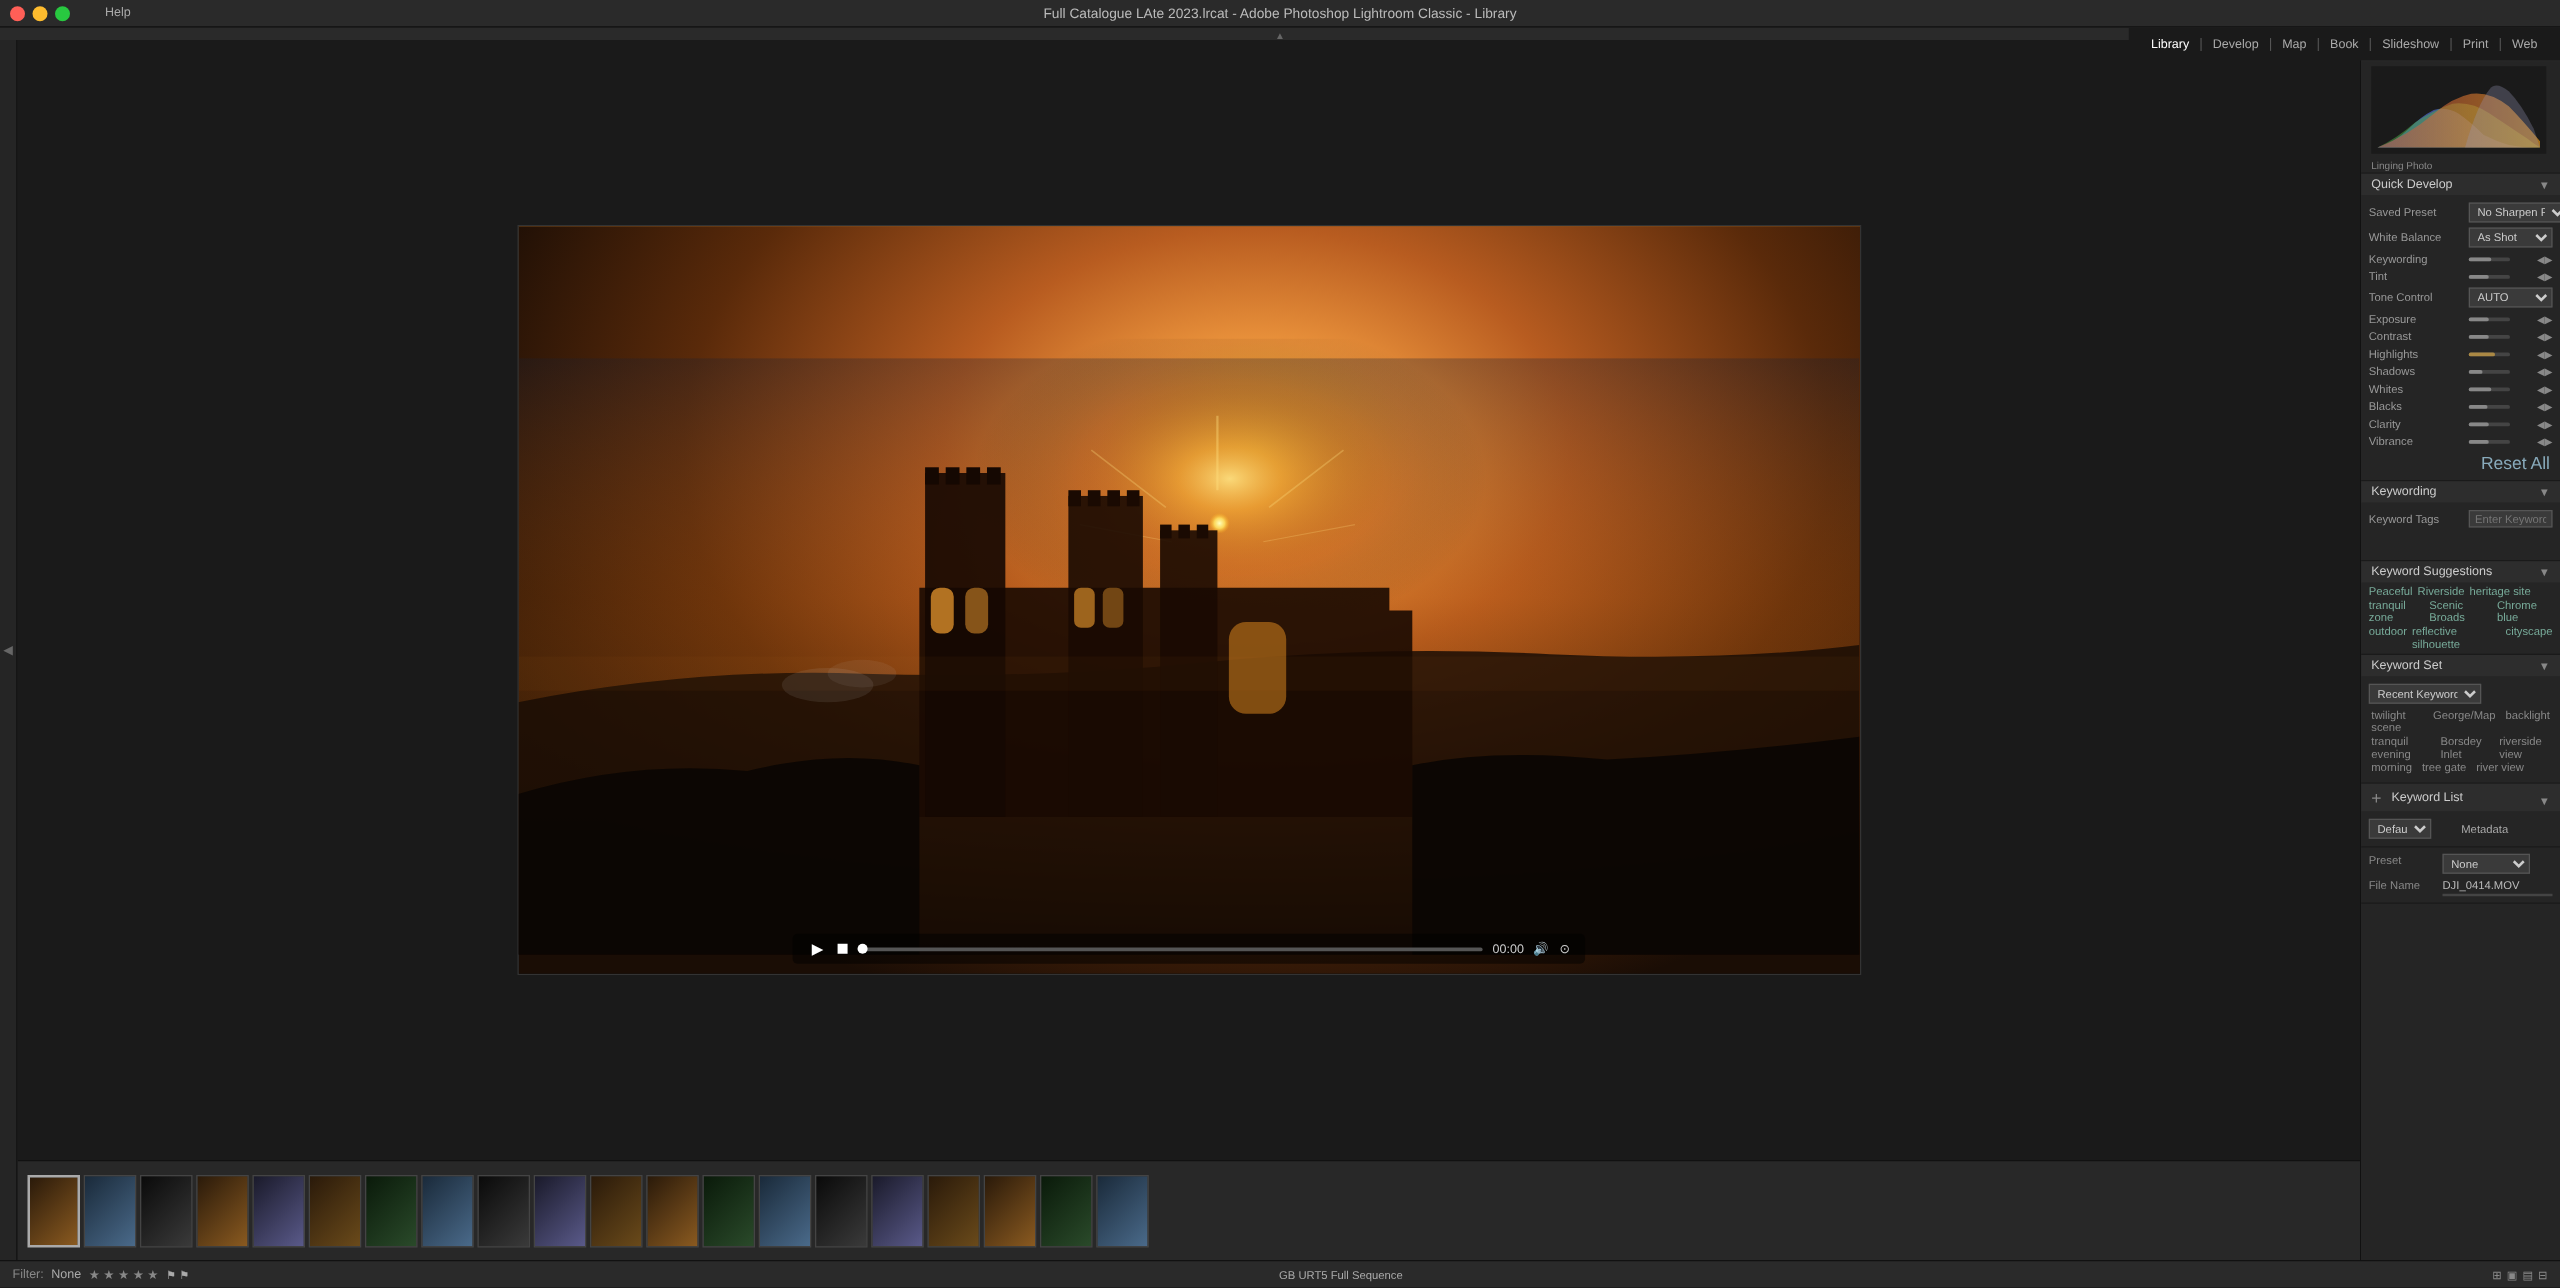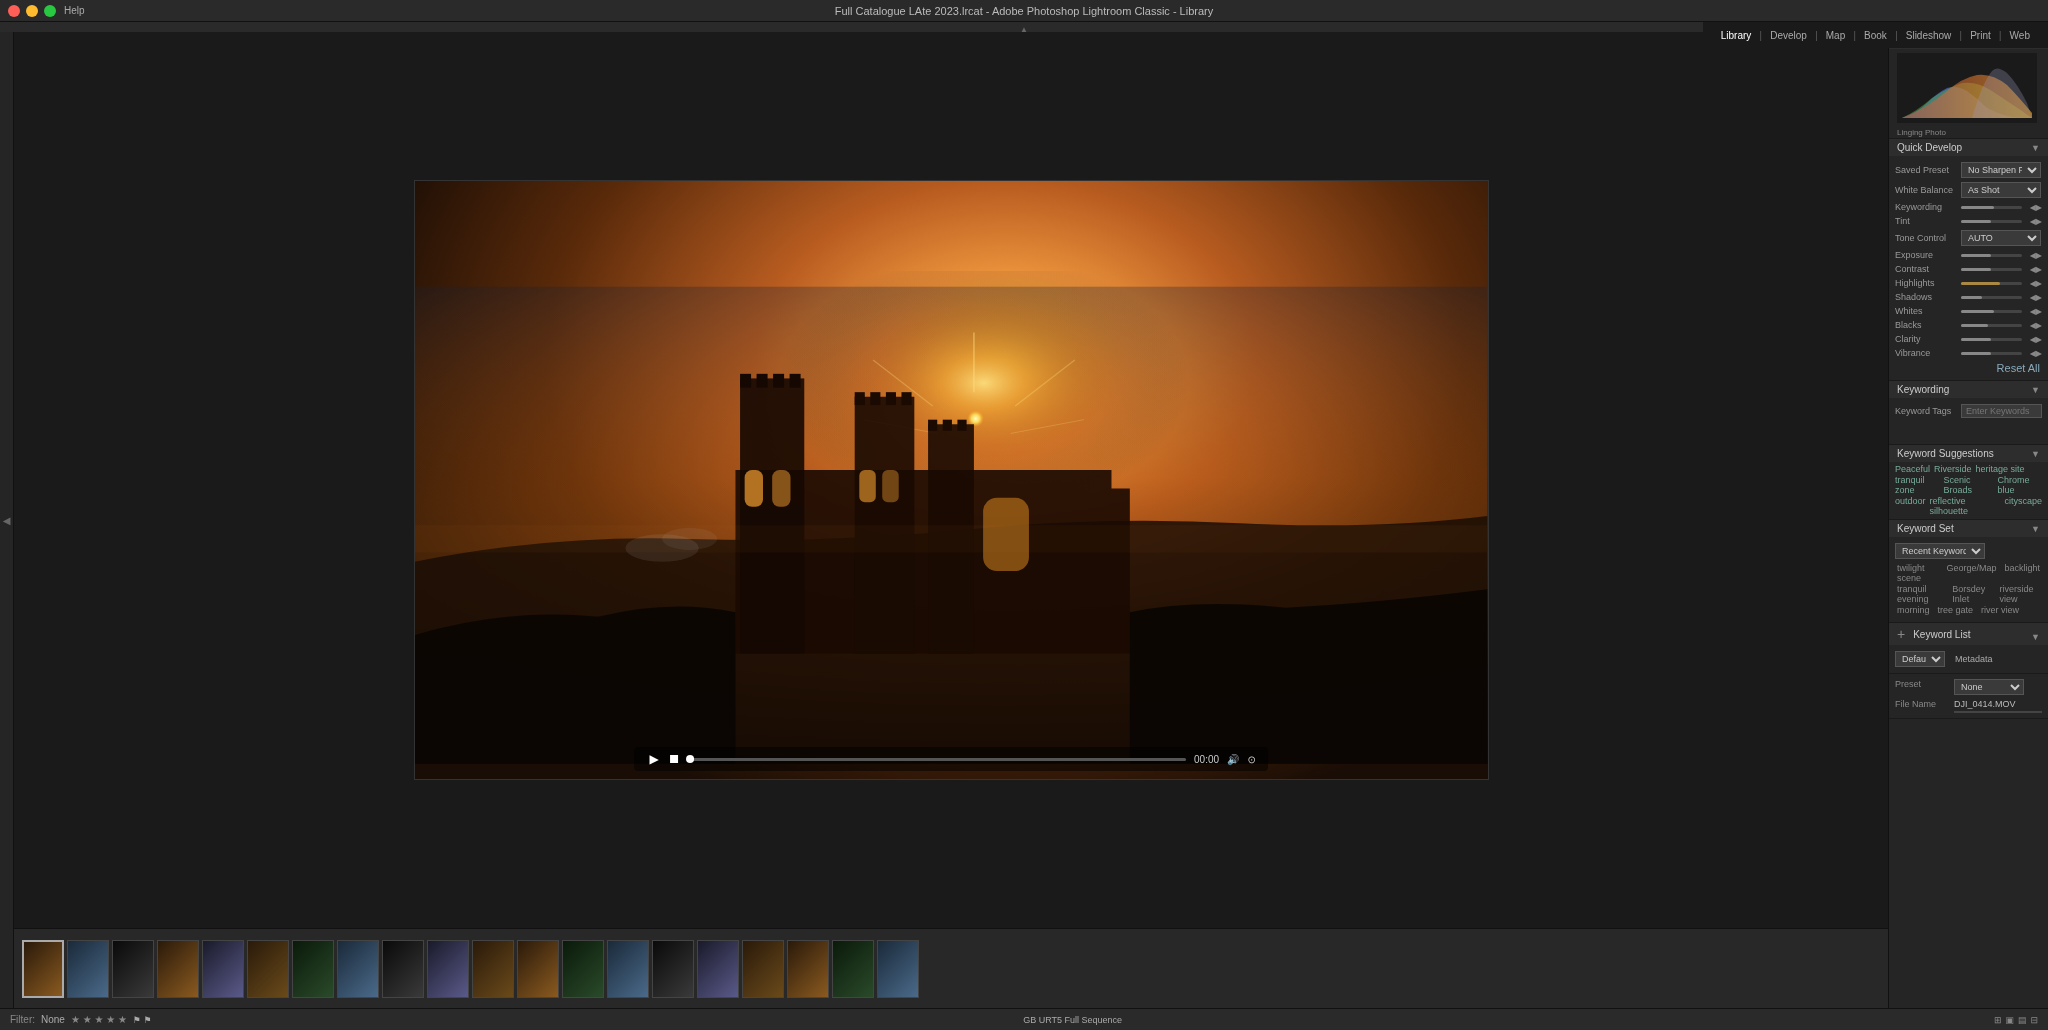--- a/index.html
+++ b/index.html
@@ -272,21 +272,21 @@
       margin: 4px 8px;
       background: #1a1a1a;
       position: relative;
       overflow: hidden;
     }
 
     .panel-row {
       display: flex;
       align-items: center;
       padding: 2px 6px;
-      gap: 6px;
+      gap: 20px;
     }
     .panel-label {
       color: #999;
       width: 60px;
       font-size: 9px;
       flex-shrink: 0;
     }
     .panel-select {
       background: #3a3a3a;
       border: 1px solid #555;
@@ -399,21 +399,21 @@
     }
   </style>
 </head>
 <body>
 
 <div id="titlebar">
   <div class="left-controls">
     <span class="traffic-light tl-close"></span>
     <span class="traffic-light tl-min"></span>
     <span class="traffic-light tl-max"></span>
-    <span style="color:#aaa;font-size:10px;margin-left:2px;">Help</span>
+    <span style="color:#aaa;font-size:10px;margin-left:22px;">Help</span>
   </div>
   <span class="title">Full Catalogue LAte 2023.lrcat - Adobe Photoshop Lightroom Classic - Library</span>
 
   <div id="module-tabs">
     <span class="tab active">Library</span>
     <span class="sep">|</span>
     <span class="tab">Develop</span>
     <span class="sep">|</span>
     <span class="tab">Map</span>
     <span class="sep">|</span>
@@ -690,21 +690,21 @@
 
         <div class="panel-row">
           <span class="panel-label">Vibrance</span>
           <div class="slider-track">
             <div class="slider-fill" style="width:50%;"></div>
           </div>
           <span style="font-size:8px;color:#888;margin-left:2px;">◀▶</span>
         </div>
 
         <div style="text-align:right;padding:2px 8px;">
-          <span style="color:#88aabb;font-size:11px;cursor:pointer;">Reset All</span>
+          <span style="color:#88aabb;font-size:14px;cursor:pointer;">Reset All</span>
         </div>
       </div>
     </div>
 
     <div class="panel-section">
       <div class="section-header">
         <span>Keywording</span>
         <span class="arrow">▼</span>
       </div>
       <div class="section-content">

